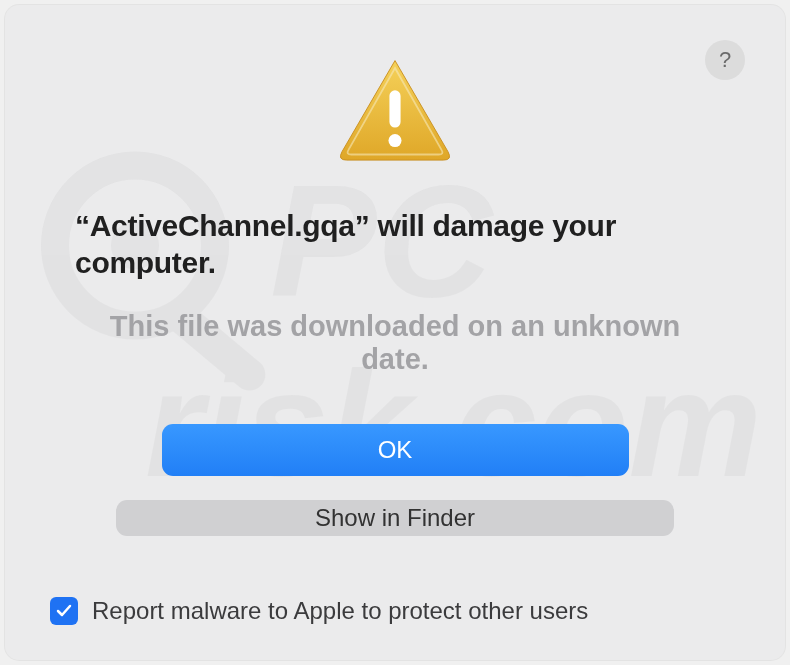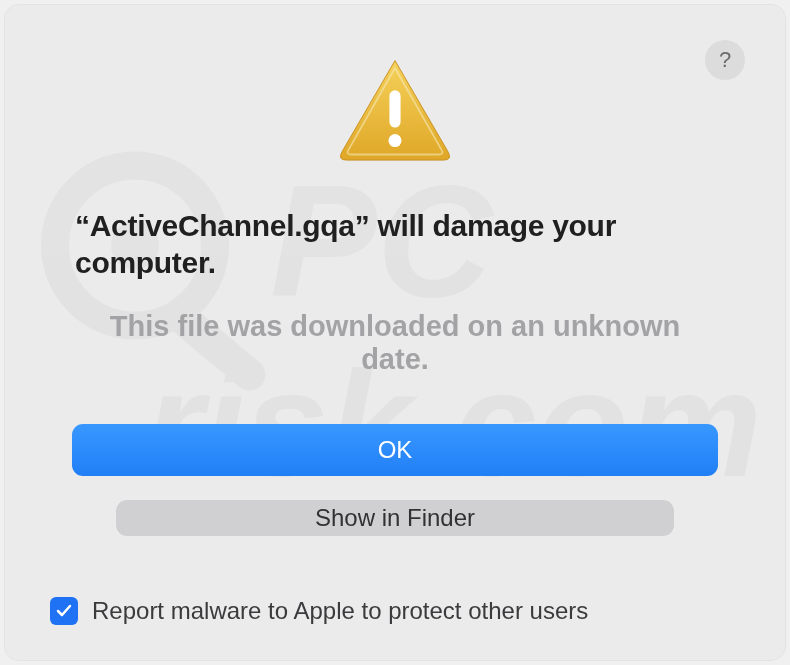--- a/index.html
+++ b/index.html
@@ -83,21 +83,21 @@
     .subtitle {
       font-size: 29px;
       color: #a3a3a6;
       text-align: center;
       margin-bottom: 48px;
       z-index: 1;
       font-weight: 700;
     }
     
     .button-primary {
-      width: 646px;
+      width: 467px;
       height: 56px;
       background: linear-gradient(180deg, #3898ff 0%, #217ff6 100%);
       border: none;
       border-radius: 11px;
       color: white;
       font-size: 24px;
       font-weight: 400;
       cursor: pointer;
       margin-bottom: 24px;
       z-index: 1;

